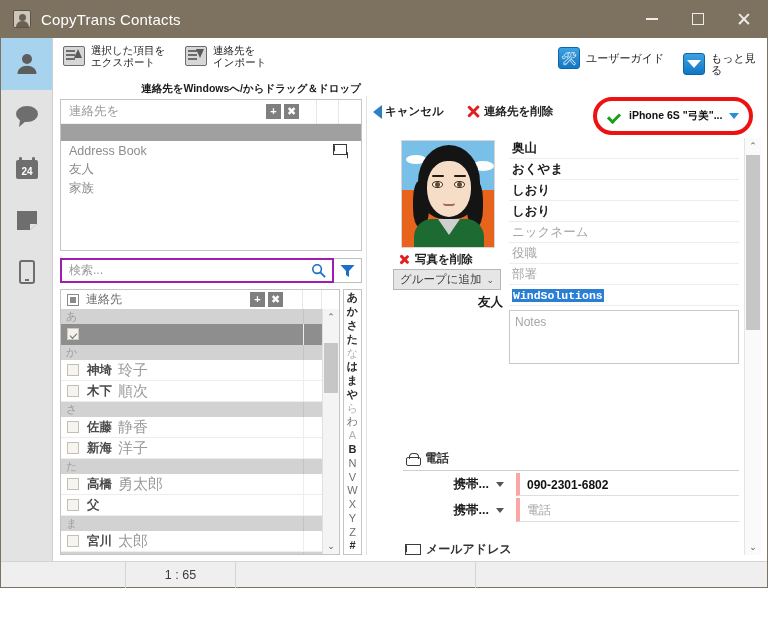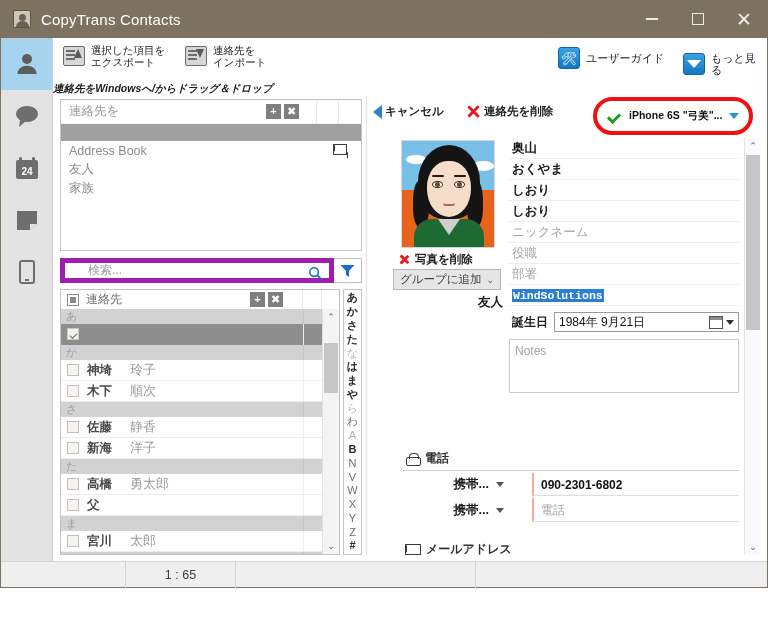--- a/index.html
+++ b/index.html
@@ -80,22 +80,22 @@
     border:1px solid #0c66a8;
   }
   .blue-ic .glyph { position:absolute; inset:0; display:flex; align-items:center;
                     justify-content:center; color:#fff; font-size:13px; }
   .tri-down { width:0;height:0;border-left:7px solid transparent;
               border-right:7px solid transparent;border-top:8px solid #fff; }
   .tb-btn .lbl.big { font-size:11px; }
 
   
   .drag-hint {
-    position:absolute; left:0; top:44px; width:308px; text-align:left;
-    font-size:10.5px; font-weight:bold; font-style:italic; color:#1a1a1a;
+    position:absolute; left:0; top:44px; width:308px; text-align:right;
+    font-size:10.5px; font-weight:bold; color:#1a1a1a;
   }
 
   
   .groups-box {
     position:absolute; left:7px; top:61px; width:302px; height:152px;
     border:1px solid #c4c4c4; background:#fff;
   }
   .gb-head {
     height:24px; display:flex; align-items:center; padding-left:8px;
     position:relative; border-bottom:1px solid #efefef;
@@ -114,22 +114,22 @@
             font-size:12.5px; color:#8d8d8d; position:relative; cursor:default; }
   .gb-row .mailic { position:absolute; right:14px; top:3px; width:14px; height:11px;
                     border:1.2px solid #3a3a3a; }
   .gb-row .mailic::before{content:"";position:absolute;left:0;top:0;width:11.5px;height:6px;
      border-left:1.2px solid #3a3a3a;border-right:1.2px solid #3a3a3a;
      transform:skewY(28deg) ; transform-origin: left top;}
 
   
   .searchbar { position:absolute; left:7px; top:220px; width:302px; height:25px; display:flex; }
   .search-in {
-    flex:1; border:5px solid #a21caf; background:#fff; display:flex; align-items:center;
-    padding-left:23px; position:relative;
+    flex:1; border:2px solid #a21caf; background:#fff; display:flex; align-items:center;
+    padding-left:7px; position:relative;
   }
   .search-in span { font-size:12px; color:#9a9a9a; }
   .magn { position:absolute; right:6px; top:3px; width:15px; height:15px; }
   .filt-btn { width:28px; border:1px solid #c0c0c0; border-left:none; background:#fff;
               display:flex; align-items:center; justify-content:center; cursor:default; }
 
   
   .contacts-box {
     position:absolute; left:7px; top:251px; width:280px; bottom:6px;
     border:1px solid #c4c4c4; background:#fff; overflow:hidden;
@@ -144,21 +144,21 @@
   .cb-head .colsep { position:absolute; top:0; width:1px; height:19px; background:#e6e6e6; }
   .sect { height:15px; background:#d2d2d2; font-size:11px; color:#9e9e9e;
           padding-left:5px; line-height:15px; position:relative; }
   .sect::after { content:""; position:absolute; right:35px; top:0; width:1px;
                  height:15px; background:#c3c3c3; }
   .crow { height:21px; display:flex; align-items:center; padding-left:6px;
           border-bottom:1px solid #ededed; position:relative; cursor:default; }
   .crow .chk { width:12px; height:12px; border:1px solid #c3bfb4; background:#f6f4ef;
                flex:none; margin-right:8px; }
   .crow .ln { font-size:12.5px; color:#4a4a4a; font-weight:bold; }
-  .crow .fn { font-size:13px; color:#9a9a9a; margin-left:18px; }
+  .crow .fn { font-size:15px; color:#9a9a9a; margin-left:6px; }
   .crow::after { content:""; position:absolute; right:35px; top:0; width:1px;
                  height:21px; background:#ededed; }
   .crow.selected { background:#8e8e8e; border-bottom:1px solid #8e8e8e; }
   .crow.selected .chk { border-color:#cfcac0; background:#f3f1eb; position:relative; }
   .crow.selected .chk::after {
     content:""; position:absolute; left:2px; top:4px; width:6px; height:3px;
     border-left:1.6px solid #6e6e6e; border-bottom:1.6px solid #6e6e6e;
     transform:rotate(-45deg);
   }
   .cb-scroll { position:absolute; right:0; top:19px; bottom:0; width:17px;
@@ -286,21 +286,21 @@
              background:#fff; }
   .mail-ic::after{content:"";position:absolute;left:0;top:0;width:13.4px;height:6.5px;
     border-left:1.3px solid #3c3c3c;border-right:1.3px solid #3c3c3c;
     transform:skewY(26deg);transform-origin:left top;}
 
   .prow { display:flex; align-items:center; height:26px; }
   .prow .lbl { width:86px; text-align:right; font-size:12.5px; font-weight:bold;
                color:#1c1c1c; cursor:default; }
   .prow .cv { margin-left:7px; width:0;height:0;border-left:4.5px solid transparent;
               border-right:4.5px solid transparent;border-top:5px solid #555; cursor:default; }
-  .prow .val { flex:1; margin-left:28px; border-left:2px solid #fca5a5;
+  .prow .val { flex:1; margin-left:12px; border-left:4px solid #fca5a5;
                border-bottom:1px solid #dedede; padding:2px 0 2px 7px; cursor:text; }
   .prow .val .v { font-size:12px; font-weight:bold; color:#111; }
   .prow .val .ph { font-size:12px; color:#a6a6a6; }
 
   .d-scroll { position:absolute; right:0; top:0; bottom:0; width:17px; background:#fafafa;
               border-left:1px solid #e4e4e4; }
   .d-thumb { position:absolute; left:1px; right:1px; top:17px; height:175px; background:#c6c6c6; }
 
   
   .statusbar {
@@ -623,28 +623,20 @@
         <div class="fld">
           <span class="ph">役職</span>
         </div>
         <div class="fld">
           <span class="ph">部署</span>
         </div>
         <div class="fld">
           <span class="hl">WindSolutions</span>
         </div>
 
-        <div class="bday">
-          <span class="lb">誕生日</span>
-          <span class="box">
-            <span class="dv">1984年  9月21日</span>
-            <span class="cal"></span>
-            <span class="cd"></span>
-          </span>
-        </div>
 
         <div class="notes">
           <span>Notes</span>
         </div>
       </div>
 
       <div style="position:absolute; left:30px; right:22px; top:298px;">
         <div class="sec-hd">
           <span class="phone-ic"></span>
           <span class="t">電話</span>

